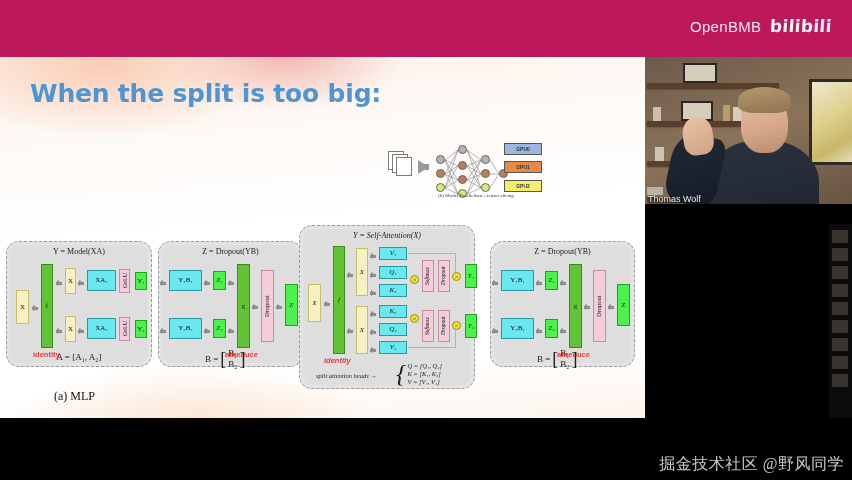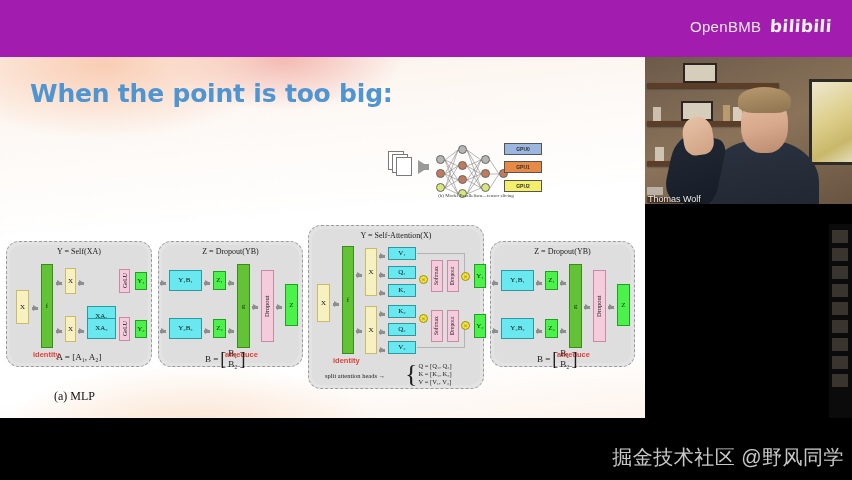--- a/index.html
+++ b/index.html
@@ -2,21 +2,21 @@
 <html><head>
 <meta charset="utf-8">
 <style>
   * { box-sizing: border-box; margin: 0; padding: 0; }
   html, body {
     width: 852px; height: 480px;
     background: #000;
     font-family: "Liberation Sans", sans-serif;
     overflow: hidden;
   }
-  #stage { position: relative; width: 852px; height: 480px; background: #a21caf; }
+  #stage { position: relative; width: 852px; height: 480px; background: #be185d; }
 
   
   .brand {
     position: absolute; top: 16px; right: 20px;
     display: flex; align-items: center; gap: 9px;
     color: #e8e8e8; font-size: 15px; letter-spacing: .3px;
   }
   .brand .bili {
     font-weight: bold; font-size: 17px; color: #f2f2f2;
     font-family: "DejaVu Sans", sans-serif;
@@ -196,39 +196,39 @@
     position: absolute; top: 2px; width: 852px; text-align: center;
     color: #fff; font-size: 17px; font-family: "DejaVu Sans", sans-serif;
     text-shadow: 0 1px 2px #000; letter-spacing: .1px;
   }
   .sub-zh {
     position: absolute; top: 26px; width: 852px; text-align: center;
     color: #fff; font-size: 17px; font-family: "DejaVu Sans", sans-serif;
     letter-spacing: 1px;
   }
   .watermark {
-    position: absolute; right: 8px; top: 26px;
-    color: rgba(255,255,255,.78); font-size: 20px;
-    font-family: Liberation Sans, sans-serif; letter-spacing: .5px;
+    position: absolute; right: 8px; top: 36px;
+    color: rgba(255,255,255,.78); font-size: 16px;
+    font-family: Liberation Serif, serif; letter-spacing: .5px;
   }
 </style>
 </head>
 <body>
 
 <div id="stage">
 
   <div class="brand">
     <span>OpenBMB</span>
     <span class="bili">bilibili</span>
   </div>
 
   <div class="slide">
 
     <div class="slide-title">
-      <div>When the point is too big:</div>
+      <div>When the split is too big:</div>
     </div>
 
     <div class="hero">
       <div class="docstack">
           <i></i>
           <i></i>
           <i></i>
         </div>
       <div class="arrow-big"></div>
 
@@ -262,35 +262,35 @@
       <div class="gpu-chip" style="left:116px; top:26px; background:#e78a48;">GPU1</div>
       <div class="gpu-chip" style="left:116px; top:45px; background:#f4ee6a;">GPU2</div>
 
       <div class="caption">(b) Model Parallelism—tensor slicing</div>
     </div>
 
     <div class="fig">
 
       <div class="panel" style="left:6px; top:24px; width:146px; height:126px;">
         <div class="panel-inner"></div>
-        <div class="eq" style="top:5px;">Y = Self(XA)</div>
+        <div class="eq" style="top:5px;">Y = Model(XA)</div>
 
         <div class="blk b-yellow" style="left:9px; top:48px; width:13px; height:34px;">X</div>
         <div class="ar" style="left:26px; top:63px;"></div>
         <div class="blk b-green" style="left:34px; top:22px; width:12px; height:84px;">f</div>
         <div class="lbl-red" style="left:26px; top:108px;">identity</div>
 
         <div class="ar" style="left:50px; top:38px;"></div>
         <div class="ar" style="left:50px; top:86px;"></div>
         <div class="blk b-yellow" style="left:58px; top:26px; width:11px; height:26px;">X</div>
         <div class="blk b-yellow" style="left:58px; top:74px; width:11px; height:26px;">X</div>
 
         <div class="ar" style="left:72px; top:38px;"></div>
         <div class="ar" style="left:72px; top:86px;"></div>
-        <div class="blk b-cyan" style="left:80px; top:28px; width:29px; height:21px;margin-top:36px;">XA₁</div>
+        <div class="blk b-cyan" style="left:80px; top:28px; width:29px; height:21px;">XA₁</div>
         <div class="blk b-cyan" style="left:80px; top:76px; width:29px; height:21px;">XA₂</div>
 
         <div class="blk b-pink vtext" style="left:112px; top:27px; width:11px; height:24px; font-size:6px;">GeLU</div>
         <div class="blk b-pink vtext" style="left:112px; top:75px; width:11px; height:24px; font-size:6px;">GeLU</div>
 
         <div class="blk b-lgreen" style="left:128px; top:30px; width:12px; height:18px;">Y₁</div>
         <div class="blk b-lgreen" style="left:128px; top:78px; width:12px; height:18px;">Y₂</div>
 
         <div class="eq" style="top:110px; font-size:9px;">A = [A₁, A₂]</div>
       </div>
@@ -325,21 +325,21 @@
           <span style="display:inline-block;">
             <div>B₁</div>
             <div>B₂</div>
           </span>
           <span style="font-size:18px; line-height:.8;">]</span>
         </div>
       </div>
 
       <div class="fig-cap" style="left:54px; top:172px;">(a) MLP</div>
 
-      <div class="panel" style="left:308px; top:8px; width:176px; height:164px;">
+      <div class="panel" style="left:299px; top:8px; width:176px; height:164px;font-style:italic;">
         <div class="panel-inner"></div>
         <div class="eq" style="top:5px;">Y = Self-Attention(X)</div>
 
         <div class="blk b-yellow" style="left:8px; top:58px; width:13px; height:38px;">X</div>
         <div class="ar" style="left:25px; top:75px;"></div>
         <div class="blk b-green" style="left:33px; top:20px; width:12px; height:108px;">f</div>
         <div class="lbl-red" style="left:24px; top:130px;">identity</div>
 
         <div class="ar" style="left:48px; top:46px;"></div>
         <div class="ar" style="left:48px; top:102px;"></div>

